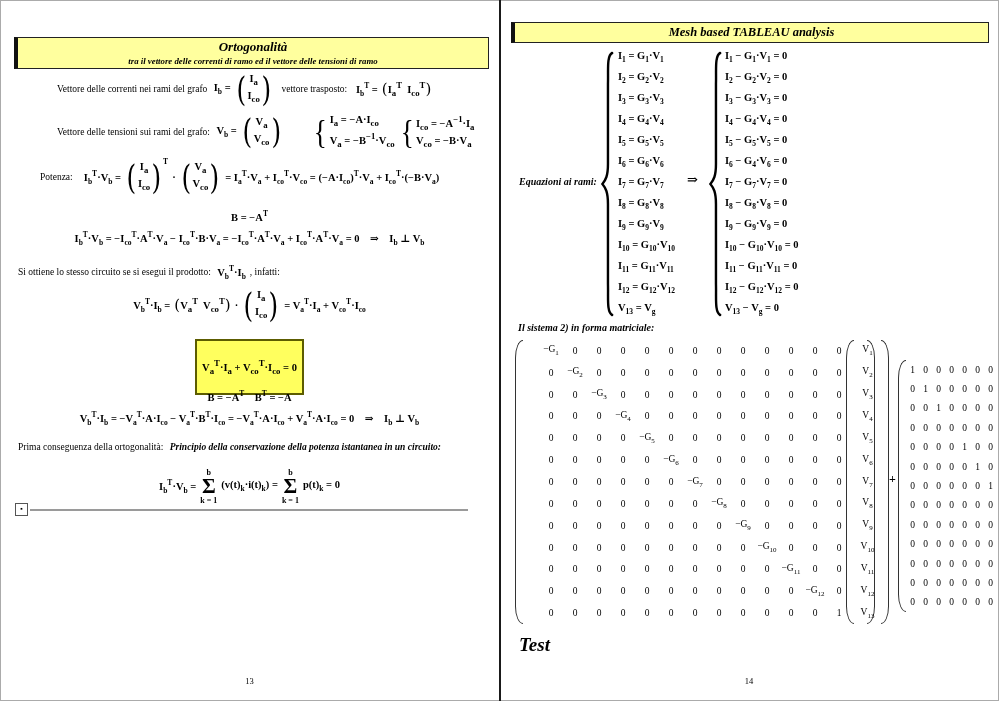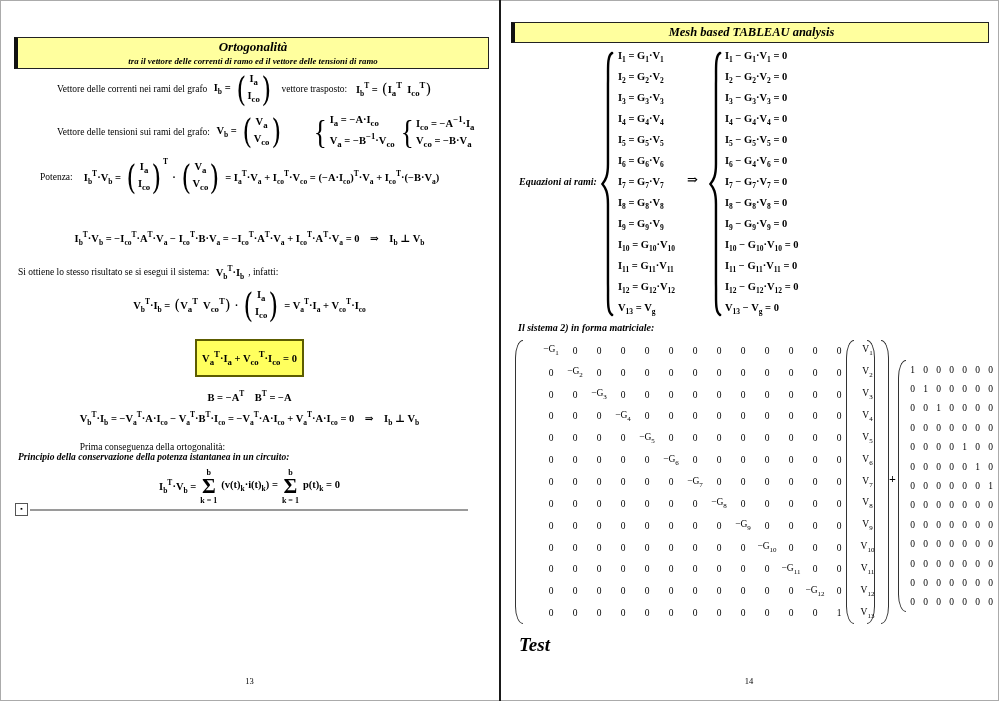--- a/index.html
+++ b/index.html
@@ -32,32 +32,32 @@
   .vec.one .paren{font-size:15px;line-height:15px;}
   .vcol{display:inline-flex;flex-direction:column;align-items:center;}
   .vcol div{line-height:13px;font-size:10.5px;font-weight:bold;}
   .vsup{font-size:7.5px;font-weight:bold;align-self:flex-start;margin-top:-3px;}
   .cases{display:inline-flex;align-items:center;}
   .cases .cbrace{font-size:34px;line-height:34px;font-weight:400;margin-right:1px;transform:scaleX(.8);}
   .cases .vcol{align-items:flex-start;}
   .sum{display:inline-flex;flex-direction:column;align-items:center;line-height:1;}
   .sum .sig{font-size:21px;line-height:19px;font-weight:bold;}
   .sum .lim{font-size:8px;font-weight:bold;line-height:9px;}
-  .hl{font-size:10.5px;font-weight:bold;border:2px solid #5c5c00;padding:8px 5px;}
+  .hl{font-size:10.5px;font-weight:bold;border:2px solid #5c5c00;padding:17px 5px;}
 
   #l1{left:55px;top:72px;}  #l2{left:55px;top:113px;}  #l3{left:38px;top:160px;}
   #l4{left:0;right:0;top:209px;justify-content:center;}
   #l5{left:0;right:0;top:230px;justify-content:center;}
   #l6{left:16px;top:264px;}
   #l7{left:0;right:0;top:288px;justify-content:center;}
   #l8{left:0;right:0;top:339px;justify-content:center;}
   #l9{left:0;right:0;top:365px;justify-content:center;}
   #l10{left:0;right:0;top:389px;justify-content:center;}
   #l11{left:0;right:0;top:410px;justify-content:center;}
-  #l12{left:16px;top:442px;flex-direction:column;}
+  #l12{left:16px;top:442px;}
   #l13{left:0;right:0;top:468px;justify-content:center;}
 
   .divrule{position:absolute;left:15px;top:503px;width:453px;display:flex;align-items:center;}
   .collapse{width:11px;height:11px;border:1px solid #555;background:#fff;display:inline-flex;
             align-items:center;justify-content:center;font-size:7px;line-height:7px;}
   .rline{flex:1;height:2px;background:#9a9a9a;margin-left:2px;}
   .pgnum{position:absolute;left:0;right:0;top:676px;text-align:center;font-size:8.5px;}
 
   .syslabel{position:absolute;left:18px;top:176px;font-size:10px;font-weight:bold;font-style:italic;}
   .brace{position:absolute;width:13px;}
@@ -91,22 +91,23 @@
 <div id="screen">
 
   <div class="page" id="pageL">
     <div class="titlebox" style="background: rgb(255, 255, 158);">
       <div class="title1">Ortogonalità</div>
       <div class="title2">tra il vettore delle correnti di ramo ed il vettore delle tensioni di ramo</div>
     </div>
     <div class="fline" id="l1"><span class="t">Vettore delle correnti nei rami del grafo </span><span class="mx">I<sub>b</sub> =</span><span class="vec two"><span class="paren">(</span><span class="vcol"><div>I<sub>a</sub></div><div>I<sub>co</sub></div></span><span class="paren">)</span></span><span class="t">  vettore trasposto:  </span><span class="mx">I<sub>b</sub><sup>T</sup> =</span><span class="vec one"><span class="paren">(</span><span class="vcol"><div>I<sub>a</sub><sup>T</sup>  I<sub>co</sub><sup>T</sup></div></span><span class="paren">)</span></span></div>
     <div class="fline" id="l2"><span class="t">Vettore delle tensioni sui rami del grafo: </span><span class="mx">V<sub>b</sub> =</span><span class="vec two"><span class="paren">(</span><span class="vcol"><div>V<sub>a</sub></div><div>V<sub>co</sub></div></span><span class="paren">)</span></span><span class="gapseg"></span><span class="cases"><span class="cbrace">{</span><span class="vcol"><div>I<sub>a</sub> = −A·I<sub>co</sub></div><div>V<sub>a</sub> = −B<sup>−1</sup>·V<sub>co</sub></div></span></span><span class="cases"><span class="cbrace">{</span><span class="vcol"><div>I<sub>co</sub> = −A<sup>−1</sup>·I<sub>a</sub></div><div>V<sub>co</sub> = −B·V<sub>a</sub></div></span></span></div>
     <div class="fline" id="l3"><span class="t">Potenza:   </span><span class="mx">I<sub>b</sub><sup>T</sup>·V<sub>b</sub> =</span><span class="vec two"><span class="paren">(</span><span class="vcol"><div>I<sub>a</sub></div><div>I<sub>co</sub></div></span><span class="paren">)</span><span class="vsup">T</span></span><span class="mx">·</span><span class="vec two"><span class="paren">(</span><span class="vcol"><div>V<sub>a</sub></div><div>V<sub>co</sub></div></span><span class="paren">)</span></span><span class="mx">= I<sub>a</sub><sup>T</sup>·V<sub>a</sub> + I<sub>co</sub><sup>T</sup>·V<sub>co</sub> = (−A·I<sub>co</sub>)<sup>T</sup>·V<sub>a</sub> + I<sub>co</sub><sup>T</sup>·(−B·V<sub>a</sub>)</span></div>
+    <div class="fline" id="l4"><span class="mx">B = −A<sup>T</sup></span></div>
     <div class="fline" id="l5"><span class="mx">I<sub>b</sub><sup>T</sup>·V<sub>b</sub> = −I<sub>co</sub><sup>T</sup>·A<sup>T</sup>·V<sub>a</sub> − I<sub>co</sub><sup>T</sup>·B·V<sub>a</sub> = −I<sub>co</sub><sup>T</sup>·A<sup>T</sup>·V<sub>a</sub> + I<sub>co</sub><sup>T</sup>·A<sup>T</sup>·V<sub>a</sub> = 0    ⇒    I<sub>b</sub> ⊥ V<sub>b</sub></span></div>
-    <div class="fline" id="l6"><span class="t">Si ottiene lo stesso risultato se si esegui il sistema: </span><span class="mx">V<sub>b</sub><sup>T</sup>·I<sub>b</sub></span><span class="t">, infatti:</span></div>
+    <div class="fline" id="l6"><span class="t">Si ottiene lo stesso circuito se si esegui il prodotto: </span><span class="mx">V<sub>b</sub><sup>T</sup>·I<sub>b</sub></span><span class="t">, infatti:</span></div>
     <div class="fline" id="l7"><span class="mx">V<sub>b</sub><sup>T</sup>·I<sub>b</sub> =</span><span class="vec one"><span class="paren">(</span><span class="vcol"><div>V<sub>a</sub><sup>T</sup>  V<sub>co</sub><sup>T</sup></div></span><span class="paren">)</span></span><span class="mx">·</span><span class="vec two"><span class="paren">(</span><span class="vcol"><div>I<sub>a</sub></div><div>I<sub>co</sub></div></span><span class="paren">)</span></span><span class="mx">= V<sub>a</sub><sup>T</sup>·I<sub>a</sub> + V<sub>co</sub><sup>T</sup>·I<sub>co</sub></span></div>
     <div class="fline" id="l8"><span class="hl" style="background: rgb(255, 255, 94);">V<sub>a</sub><sup>T</sup>·I<sub>a</sub> + V<sub>co</sub><sup>T</sup>·I<sub>co</sub> = 0</span></div>
     <div class="fline" id="l10"><span class="mx">B = −A<sup>T</sup>    B<sup>T</sup> = −A</span></div>
     <div class="fline" id="l11"><span class="mx">V<sub>b</sub><sup>T</sup>·I<sub>b</sub> = −V<sub>a</sub><sup>T</sup>·A·I<sub>co</sub> − V<sub>a</sub><sup>T</sup>·B<sup>T</sup>·I<sub>co</sub> = −V<sub>a</sub><sup>T</sup>·A·I<sub>co</sub> + V<sub>a</sub><sup>T</sup>·A·I<sub>co</sub> = 0    ⇒    I<sub>b</sub> ⊥ V<sub>b</sub></span></div>
     <div class="fline" id="l12"><span class="t">Prima conseguenza della ortogonalità: </span><span class="bi">Principio della conservazione della potenza istantanea in un circuito:</span></div>
     <div class="fline" id="l13"><span class="mx">I<sub>b</sub><sup>T</sup>·V<sub>b</sub> =</span><span class="sum"><span class="lim">b</span><span class="sig">Σ</span><span class="lim">k = 1</span></span><span class="mx">(v(t)<sub>k</sub>·i(t)<sub>k</sub>) =</span><span class="sum"><span class="lim">b</span><span class="sig">Σ</span><span class="lim">k = 1</span></span><span class="mx">p(t)<sub>k</sub> = 0</span></div>
     <div class="divrule">
       <span class="collapse">
           <span>▪</span>
         </span>

